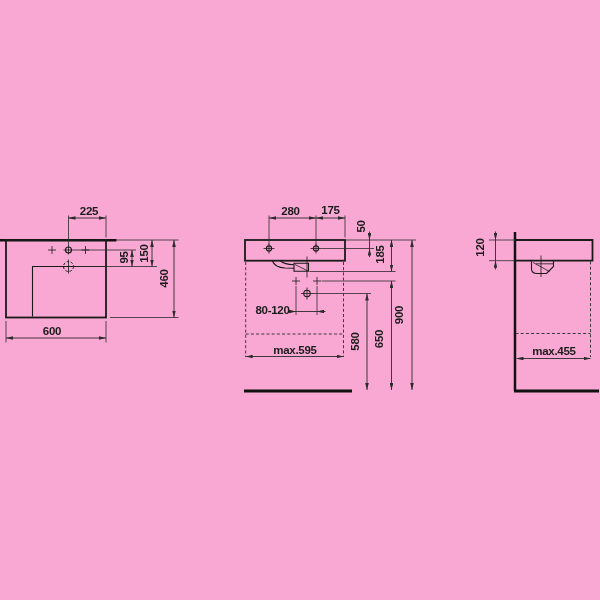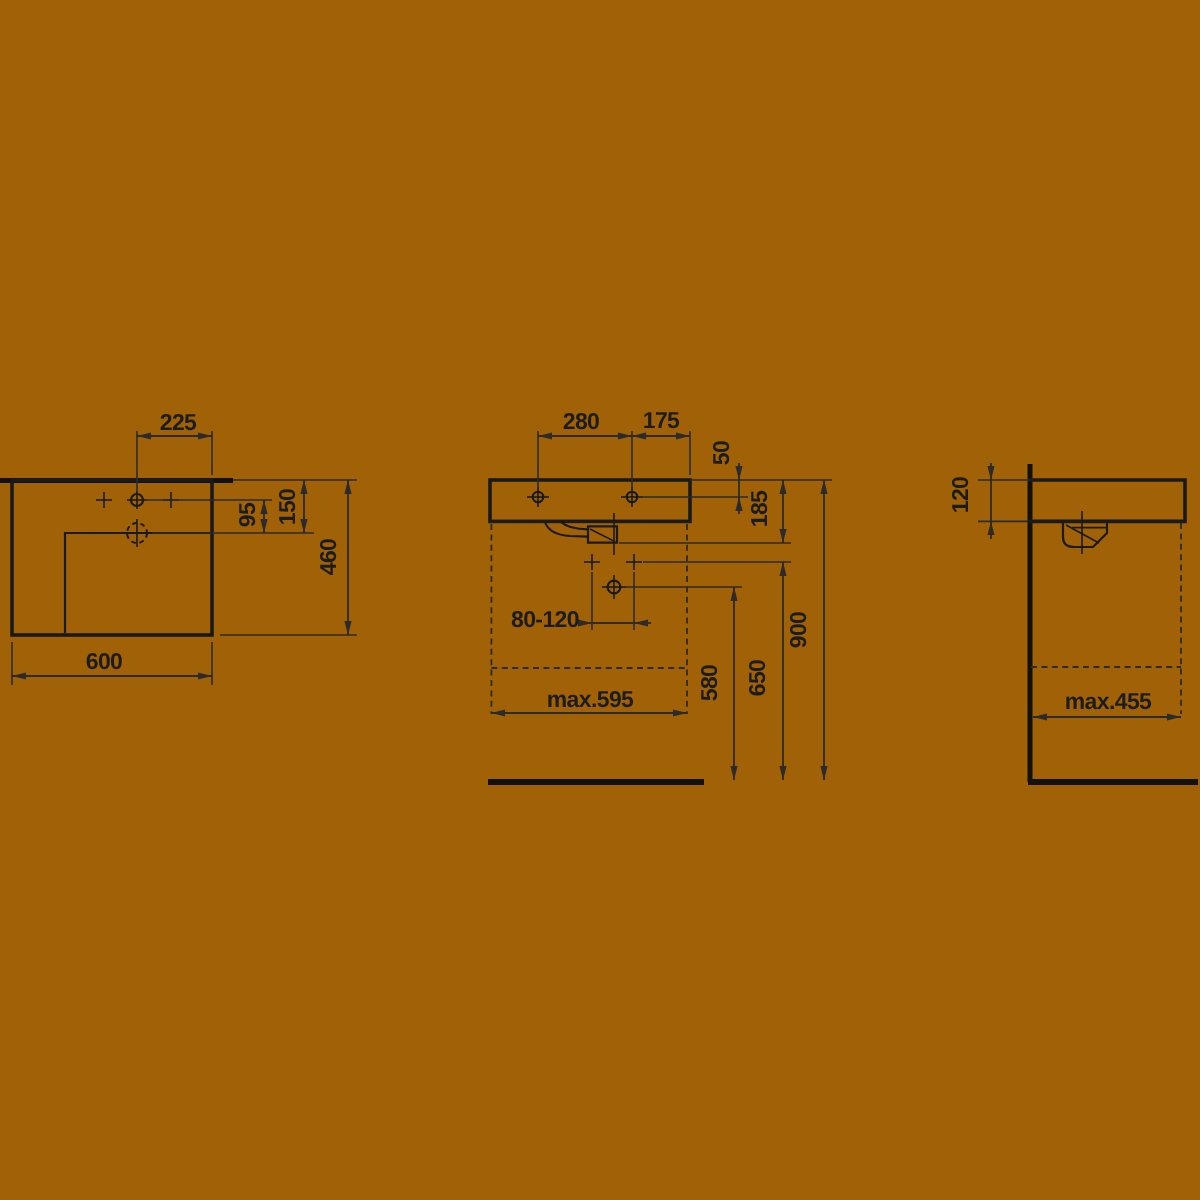--- a/index.html
+++ b/index.html
@@ -1,17 +1,17 @@
 <!DOCTYPE html>
 <html><head>
 <meta charset="utf-8">
 <style>
   html,body { margin:0; padding:0; background:#ffffff; }
   .canvas {
-    position:relative; width:600px; height:600px; background:#a16207;
+    position:relative; width:600px; height:600px; background:#f9a8d4;
     font-family:"Liberation Sans", sans-serif;
     overflow:hidden;
   }
   svg { display:block; }
   .ol   { stroke:#1a1a1a; stroke-width:1.8; fill:none; stroke-linecap:square; }
   .ol2  { stroke:#1a1a1a; stroke-width:1.1; fill:none; }
   .thin { stroke:#1a1a1a; stroke-width:0.8; fill:none; }
   .dim  { stroke:#2b2b2b; stroke-width:0.9; fill:none; }
   .ext  { stroke:#2b2b2b; stroke-width:0.8; fill:none; }
   .dash { stroke:#2b2b2b; stroke-width:0.9; fill:none; stroke-dasharray:3 2.2; }

